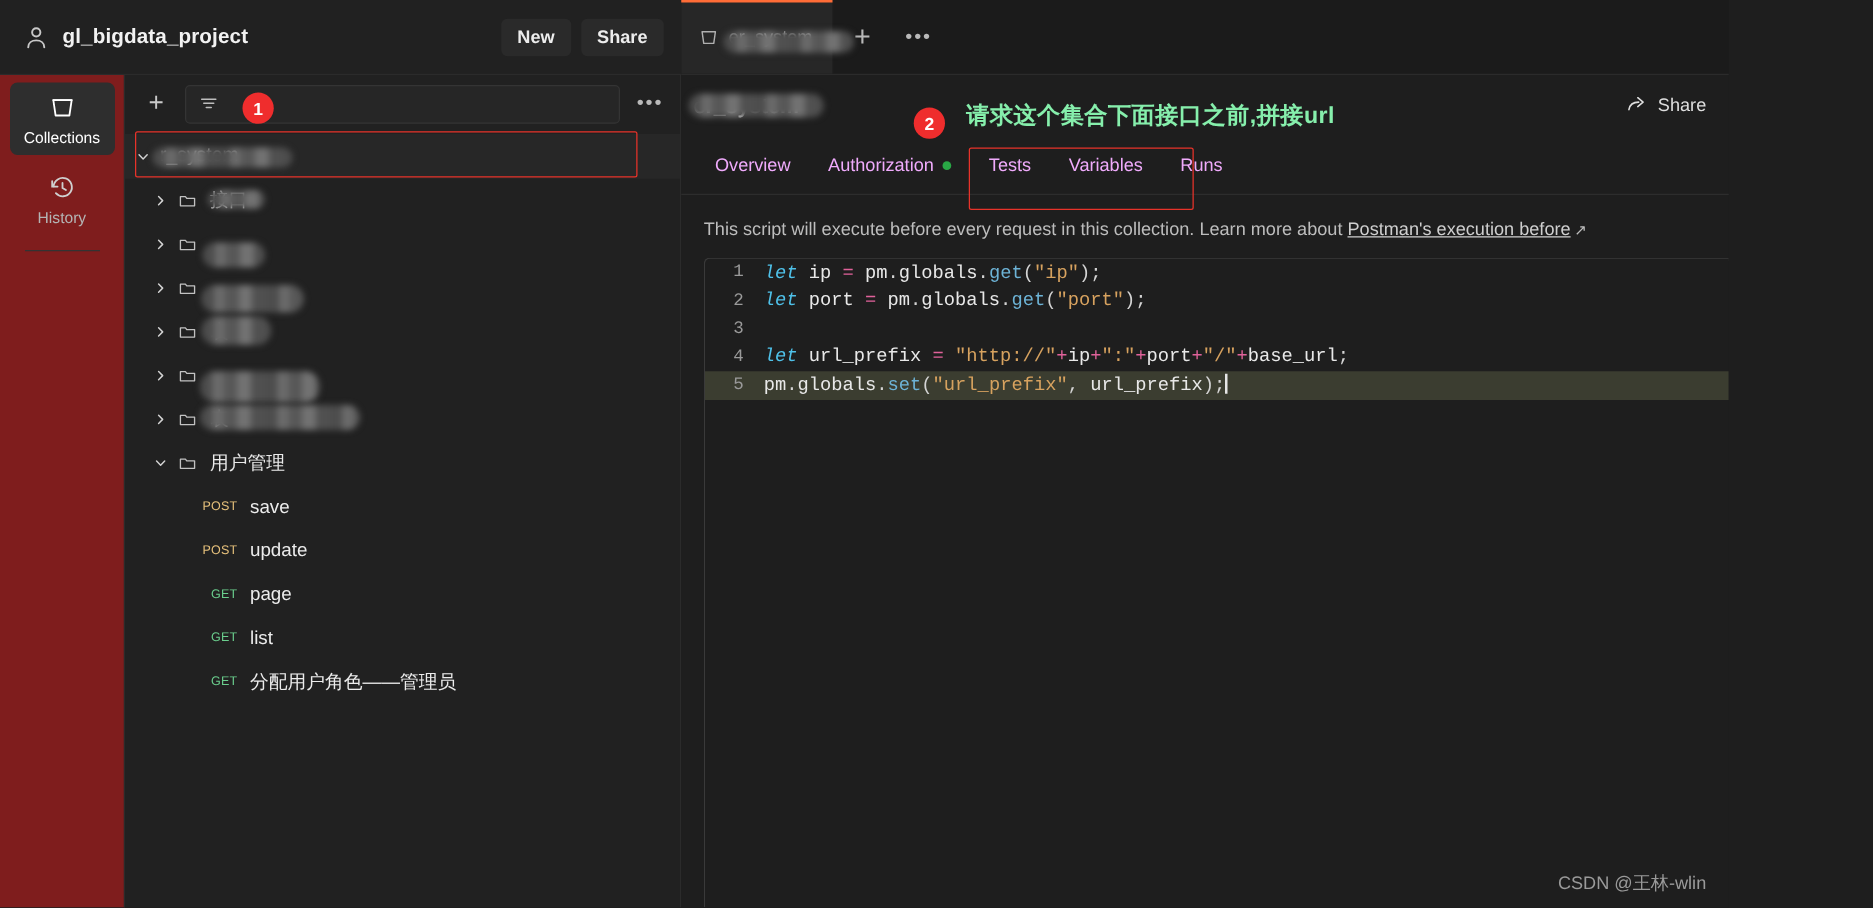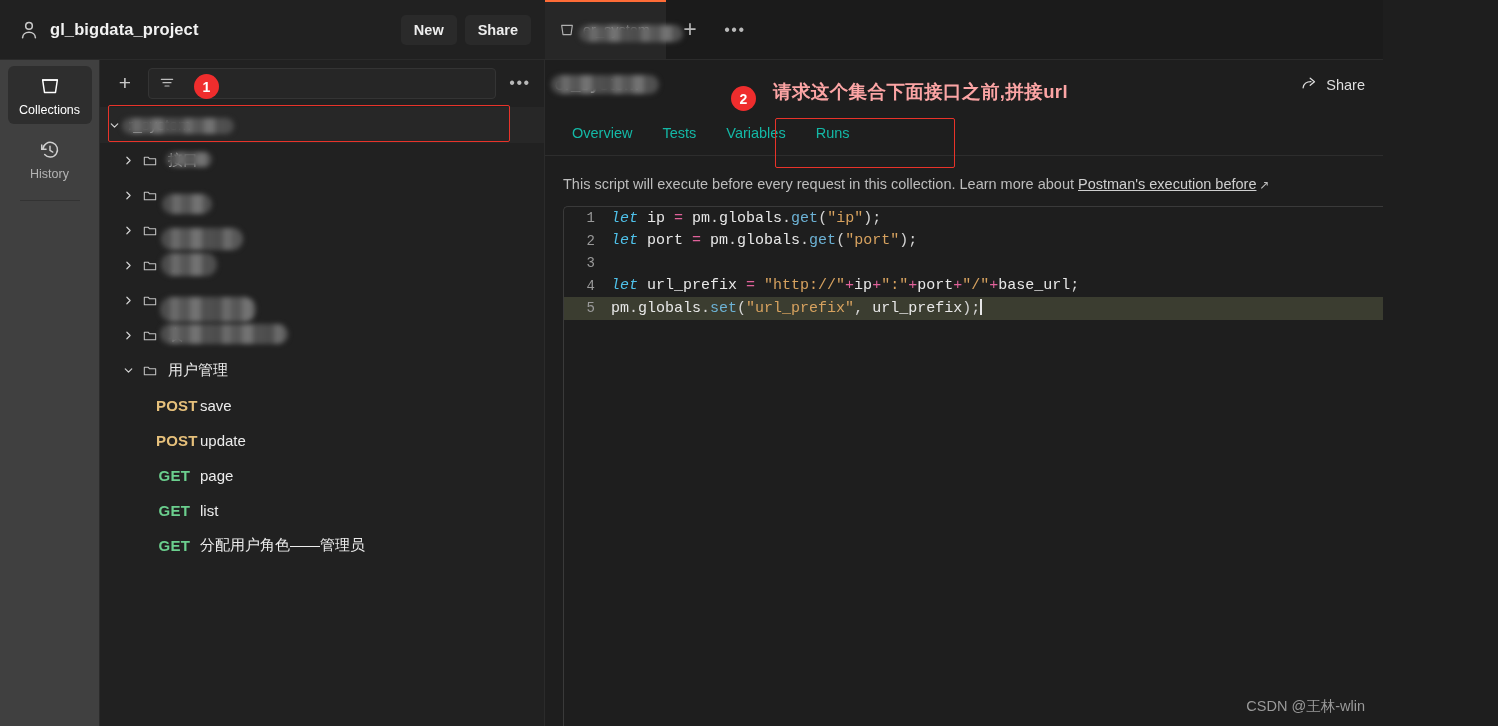--- a/index.html
+++ b/index.html
@@ -67,21 +67,21 @@
   .tab-plus { width: 46px; font-size: 23px; font-weight: 300; }
   .tab-dots { width: 44px; font-size: 16px; letter-spacing: 1.5px; }
   .tabstrip-spacer { flex: 1 1 auto; }
 
   
   .body-row { flex: 1 1 auto; display: flex; min-height: 0; }
 
   
   .rail {
     width: 100px; flex: 0 0 100px;
-    background: #404040;
+    background: #7f1d1d;
     padding-top: 6px;
     border-right: 1px solid #2b2b2b;
     display: flex; flex-direction: column; align-items: center;
   }
   .rail-item {
     width: 84px; padding: 9px 0 7px;
     display: flex; flex-direction: column; align-items: center; gap: 6px;
     border-radius: 6px; margin-bottom: 6px; cursor: pointer;
   }
   .rail-item.active { background: #2e2e2e; }
@@ -122,55 +122,55 @@
   .tree-row.collection-row { background: #272727; height: 36px; }
   .chev { width: 28px; flex: 0 0 28px; display: flex; align-items: center; justify-content: center; color: #d2d2d2; }
   .chev svg { width: 13px; height: 13px; }
   .folder-ic { width: 26px; flex: 0 0 26px; display: flex; align-items: center; color: #c2c2c2; }
   .folder-ic svg { width: 16px; height: 16px; }
   .tree-label { color: #eaeaea; font-size: 15px; white-space: nowrap; position: relative; display: flex; align-items: center; }
   .tree-label.coll { font-weight: 400; font-size: 15.5px; }
   .indent-1 { padding-left: 14px; }
 
   .req-row { display: flex; align-items: center; height: 35px; padding-left: 56px; cursor: pointer; }
-  .req-method { font-size: 15px; font-weight: 700; width: 34px; text-align: right; flex: 0 0 34px; letter-spacing: .2px; }
+  .req-method { font-size: 10px; font-weight: 400; width: 34px; text-align: right; flex: 0 0 34px; letter-spacing: .2px; }
   .m-post { color: #e6c07b; }
   .m-get  { color: #6bcf8e; }
   .req-name { color: #ececec; font-size: 15px; margin-left: 10px; }
 
   
   .red-box { position: absolute; border: 1.6px solid #e8332a; border-radius: 2px; pointer-events: none; }
   .red-badge {
     position: absolute; width: 25px; height: 25px; border-radius: 50%;
     background: #ef2d2d; color: #fff; font-size: 14px; font-weight: 700;
     display: flex; align-items: center; justify-content: center;
     font-family: inherit; z-index: 40;
   }
   .red-note {
-    position: absolute; color: #fca5a5; font-size: 18.5px; font-weight: 700;
+    position: absolute; color: #86efac; font-size: 18.5px; font-weight: 700;
     white-space: nowrap; z-index: 40; letter-spacing: .4px;
   }
 
   
   .main { flex: 1 1 auto; background: #1e1e1e; display: flex; flex-direction: column; min-width: 0; position: relative; }
 
   .main-head { height: 50px; display: flex; align-items: center; padding: 0 18px 0 10px; position: relative; }
   .mh-title-wrap { display: flex; align-items: center; position: relative; }
   .mh-title { color: #f0f0f0; font-size: 17px; font-weight: 700; white-space: nowrap; }
   .mh-spacer { flex: 1 1 auto; }
   .share-btn { display: flex; align-items: center; gap: 8px; color: #dedede; font-size: 14.5px; cursor: pointer; }
   .share-btn svg { width: 17px; height: 17px; }
 
   .main-tabs {
     height: 46px; display: flex; align-items: stretch; gap: 0;
     padding: 0 10px 0 12px; border-bottom: 1px solid #2d2d2d; position: relative;
   }
   .mtab {
     position: relative; display: flex; align-items: center; gap: 7px;
-    padding: 0 15px; color: #14b8a6; font-size: 14.5px; cursor: pointer; white-space: nowrap;
+    padding: 0 15px; color: #f0abfc; font-size: 14.5px; cursor: pointer; white-space: nowrap;
   }
   .mtab.active { color: #ffffff; font-weight: 700; }
   .mtab.active::after {
     content: ""; position: absolute; left: 15px; right: 15px; bottom: 4px; height: 2.5px; background: #ff6c37;
   }
   .dot-green { width: 7px; height: 7px; border-radius: 50%; background: #29a745; display: inline-block; }
 
   .main-desc { padding: 20px 18px 14px 18px; color: #bdbdbd; font-size: 14.5px; }
   .main-desc a { color: #cfcfcf; text-decoration: underline; }
   .ext-arrow { font-size: 12px; margin-left: 3px; display: inline-block; }
@@ -460,20 +460,24 @@
           </span>
           <span>Share</span>
         </span>
       </div>
 
       <div class="main-tabs">
         <div class="mtab">
           <span>Overview</span>
         </div>
         <div class="mtab">
+          <span>Authorization</span>
+          <span class="dot-green"></span>
+        </div>
+        <div class="mtab">
           <span>Tests</span>
         </div>
         <div class="mtab">
           <span>Variables</span>
         </div>
         <div class="mtab">
           <span>Runs</span>
         </div>
       </div>
 

